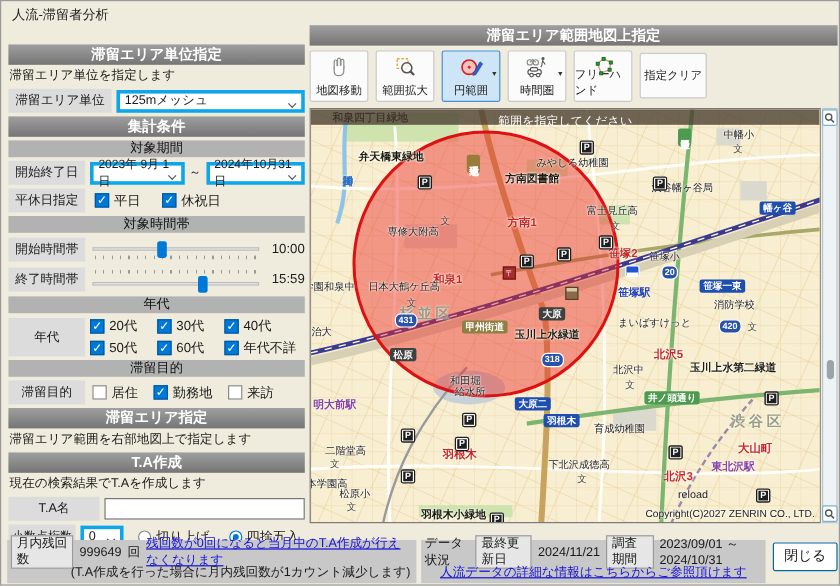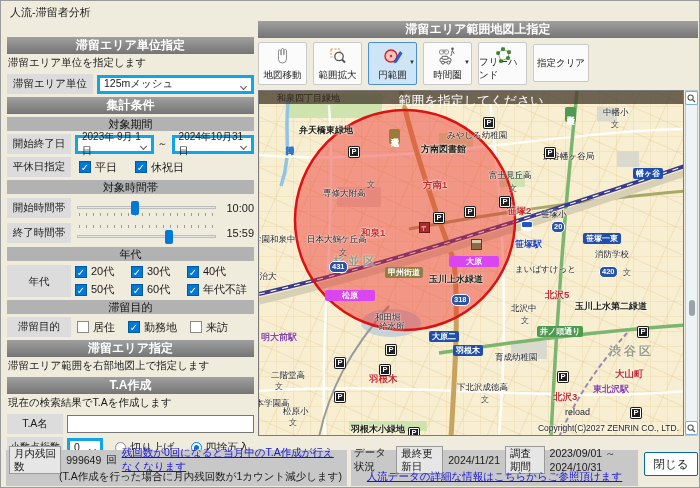--- a/index.html
+++ b/index.html
@@ -54,30 +54,30 @@
           padding-bottom:2px; position:relative; font-size:9.5px; }
   .tool svg { position:absolute; top:3px; left:50%; transform:translateX(-50%); }
   .tool.sel2 { background:#cde5f7; border-color:#4a90d9; }
   .tool .drop { position:absolute; right:1px; top:16px; font-size:6px; color:#333; }
   .tool.textonly { justify-content:center; padding-bottom:0; height:38px; margin-top:2px; width:56px; }
 
   .mapwrap { position:relative; margin-top:5px; width:426px; height:346px;
              border:1px solid #7a7a7a; overflow:hidden; background:#f8efd2; float:left; }
   .map-topbar { position:absolute; left:0; top:0; width:100%; height:13px;
                 background:rgba(72,60,46,.78); z-index:5; text-align:center; }
-  .map-topbar span { color:#fff; font-size:13px; line-height:13px; }
+  .map-topbar span { color:#fff; font-size:10px; line-height:13px; }
   .ml { position:absolute; white-space:nowrap; z-index:4; }
   .ml-b { font-size:9px; font-weight:bold; color:#1c1c10; text-shadow:0 0 2px #fff,0 0 2px #fff; }
   .ml-s { font-size:8.5px; color:#222; text-shadow:0 0 2px #fff,0 0 2px #fff; }
   .ml-red { font-size:9.5px; font-weight:bold; color:#c62828; text-shadow:0 0 2px #fff,0 0 2px #fff; }
   .ml-stb { font-size:9px; font-weight:bold; color:#2244bb; text-shadow:0 0 2px #fff; }
   .ml-stp { font-size:9px; font-weight:bold; color:#8844aa; text-shadow:0 0 2px #fff; }
   .ml-ward { font-size:12px; font-weight:bold; color:rgba(145,152,130,.95); letter-spacing:3px; text-shadow:0 0 2px #fff; }
   .ml-bdgb { font-size:8px; font-weight:bold; color:#fff; background:#1f4fae; padding:0 3px; border-radius:2px; line-height:11px; }
-  .ml-bdgd { font-size:8px; font-weight:bold; color:#fff; background:#d946ef; padding:0 17px; border-radius:2px; line-height:11px; }
+  .ml-bdgd { font-size:8px; font-weight:bold; color:#fff; background:#404040; padding:0 3px; border-radius:2px; line-height:11px; }
   .ml-bdgo { font-size:8px; font-weight:bold; color:#fff; background:#8e7f42; padding:0 3px; border-radius:2px; line-height:11px; }
   .ml-bdgg { font-size:8px; font-weight:bold; color:#fff; background:#4e9a50; padding:0 3px; border-radius:2px; line-height:11px; }
   .ml-vbdgo { font-size:8px; font-weight:bold; color:#fff; background:#9a7b3c; padding:3px 0; border-radius:2px;
               writing-mode:vertical-rl; line-height:11px; }
   .ml-vbdgg { font-size:8px; font-weight:bold; color:#fff; background:#4e9a50; padding:3px 0; border-radius:2px;
               writing-mode:vertical-rl; line-height:11px; }
   .ml-wtr { font-size:9px; font-weight:bold; color:#2f74c4; writing-mode:vertical-rl; text-shadow:0 0 2px #fff; }
   .ml-rt { font-size:7.5px; font-weight:bold; color:#fff; background:#2a52a8; padding:0 2px;
            border-radius:5px; line-height:10px; border:1px solid #fff; }
   .ml-pk { width:10px; height:10px; background:#1e1e1e; color:#fff; font-size:7.5px; font-weight:bold;
@@ -224,21 +224,21 @@
         </span>
       </div>
   </div>
 
   <div class="hdr">滞留エリア指定</div>
   <div class="desc">滞留エリア範囲を右部地図上で指定します</div>
 
   <div class="hdr">T.A作成</div>
   <div class="desc">現在の検索結果でT.Aを作成します</div>
   <div class="row">
-    <div class="chip" style="width:56px">T.A名</div>
+    <div class="chip" style="width:76px">T.A名</div>
     <div class="tainput"></div>
   </div>
   <div class="row">
     <div class="chip" style="width:56px;font-size:10px">小数点桁数</div>
     <div class="sel" style="width:36px">
       <span>0</span>
       <span class="chev"></span>
     </div>
     <div class="radgroup" style="gap:16px;padding-left:8px">
         <span class="rad">

